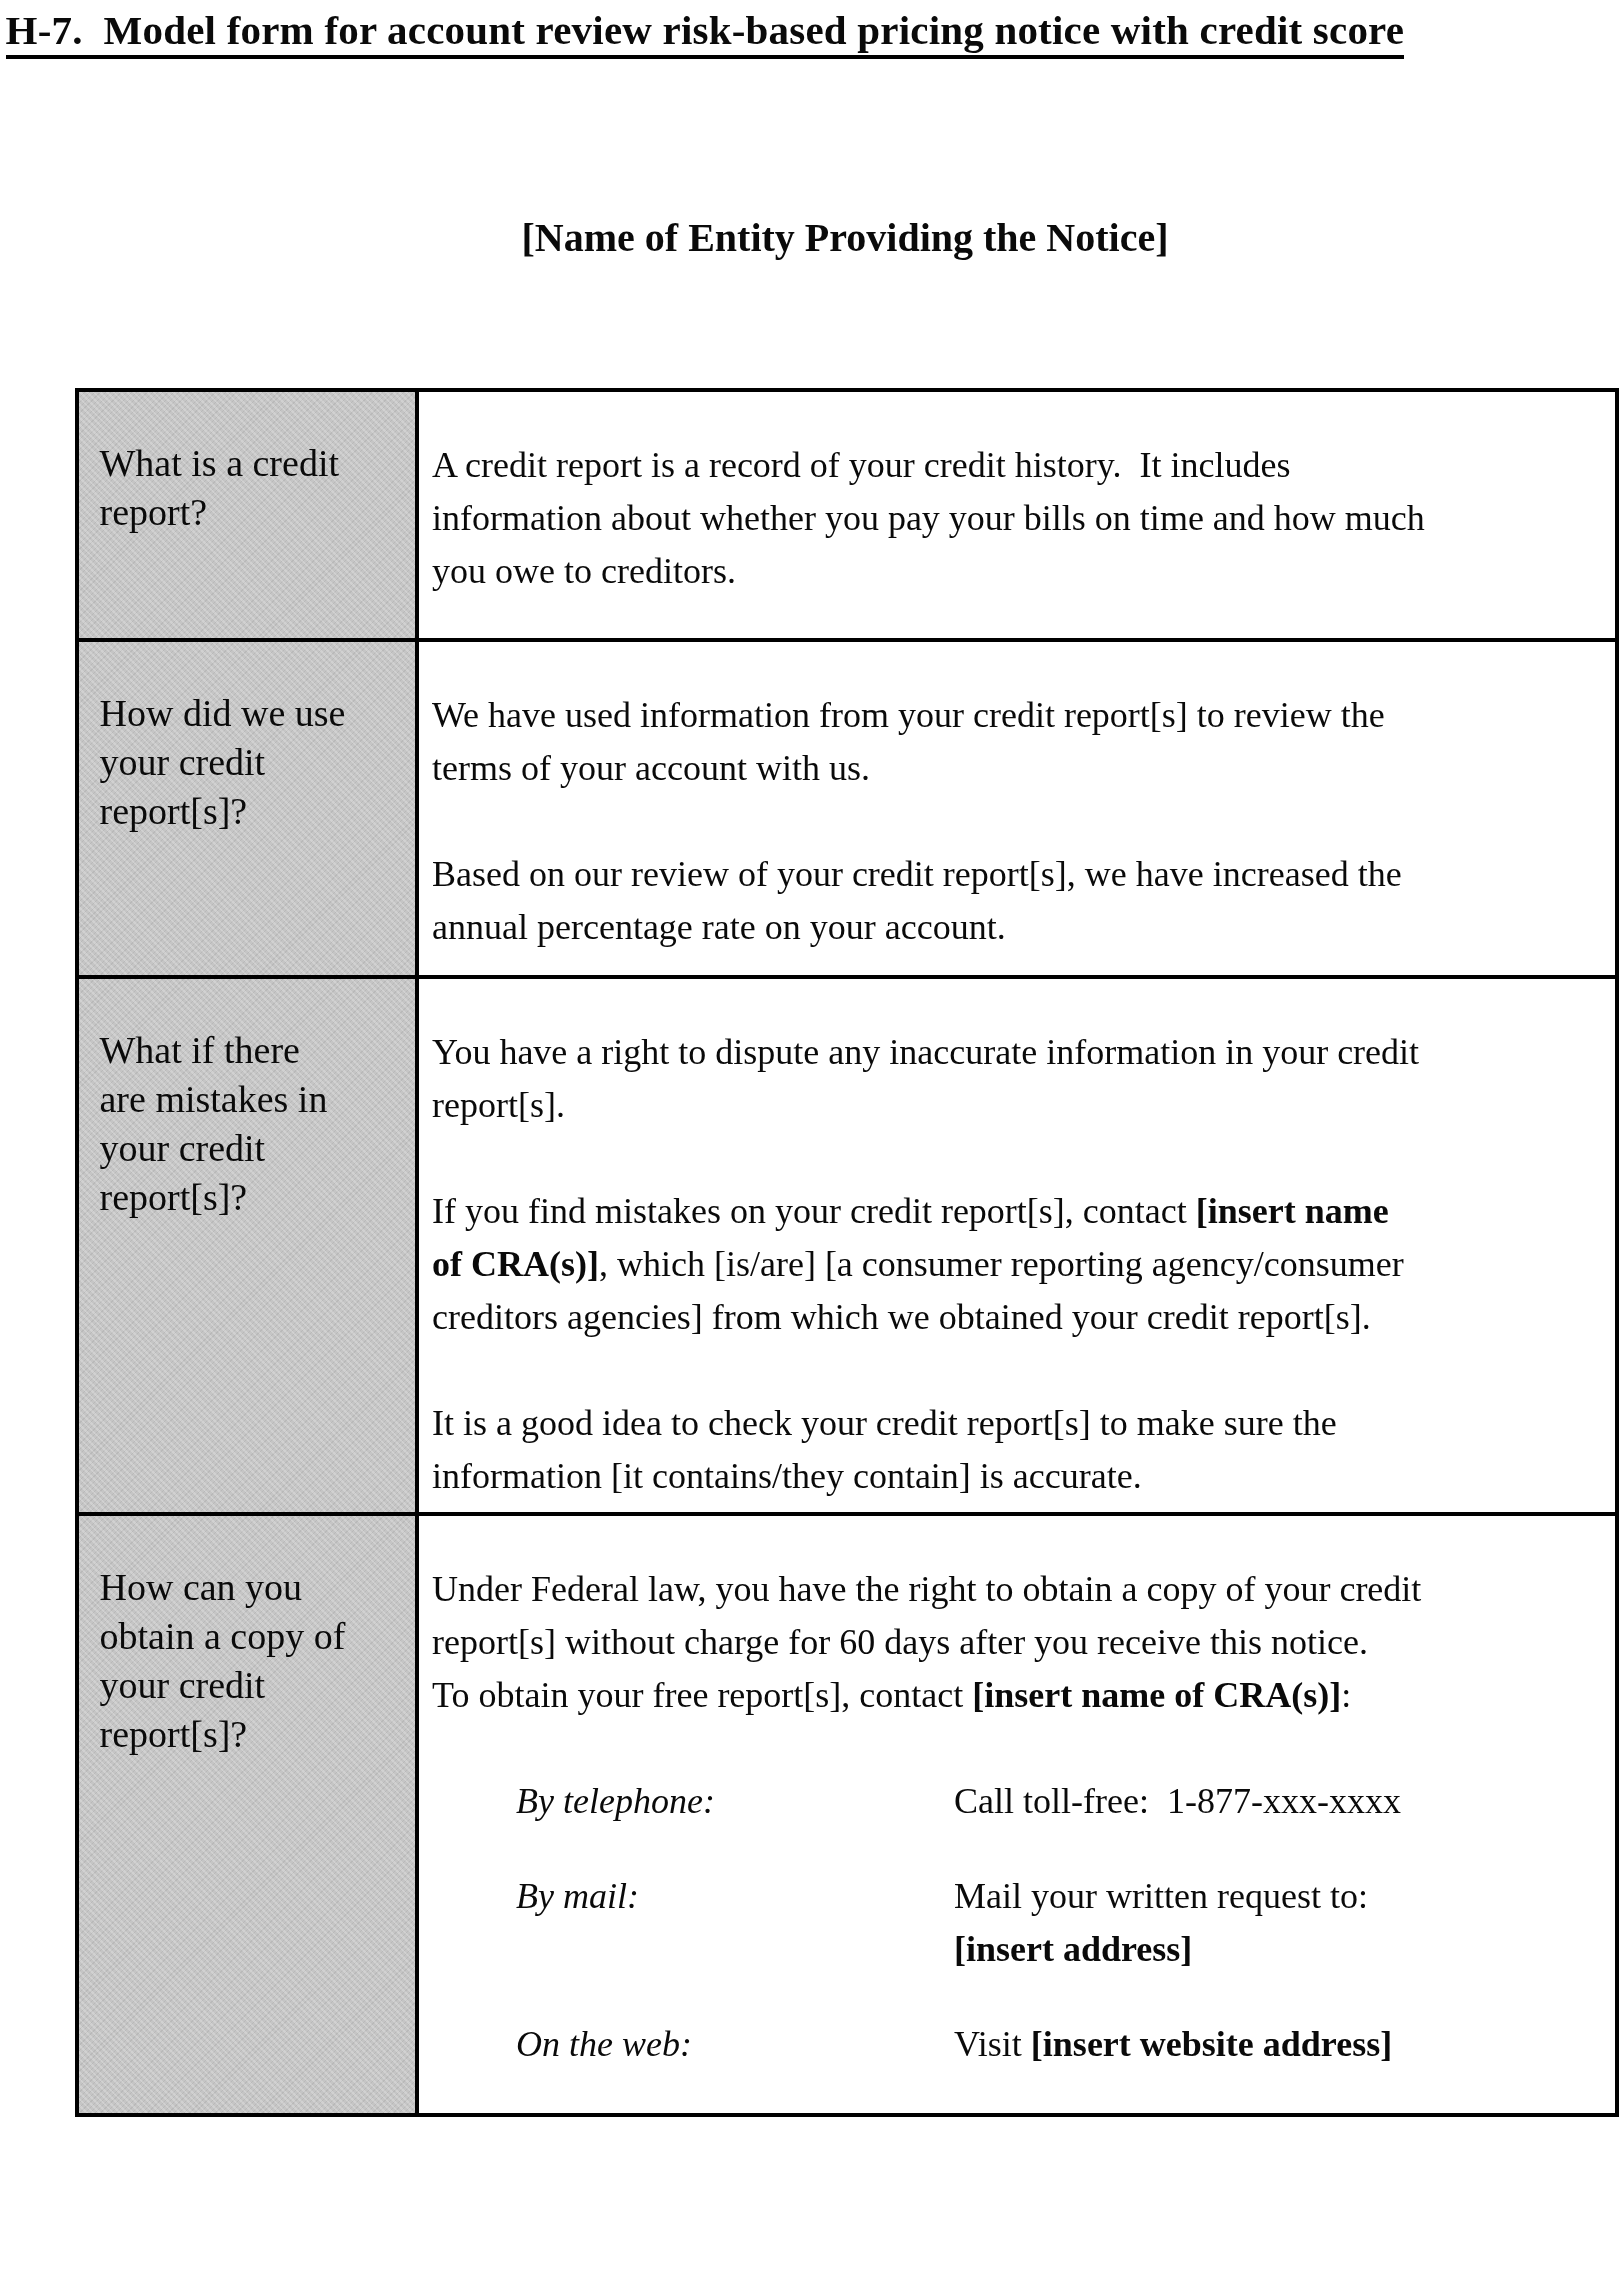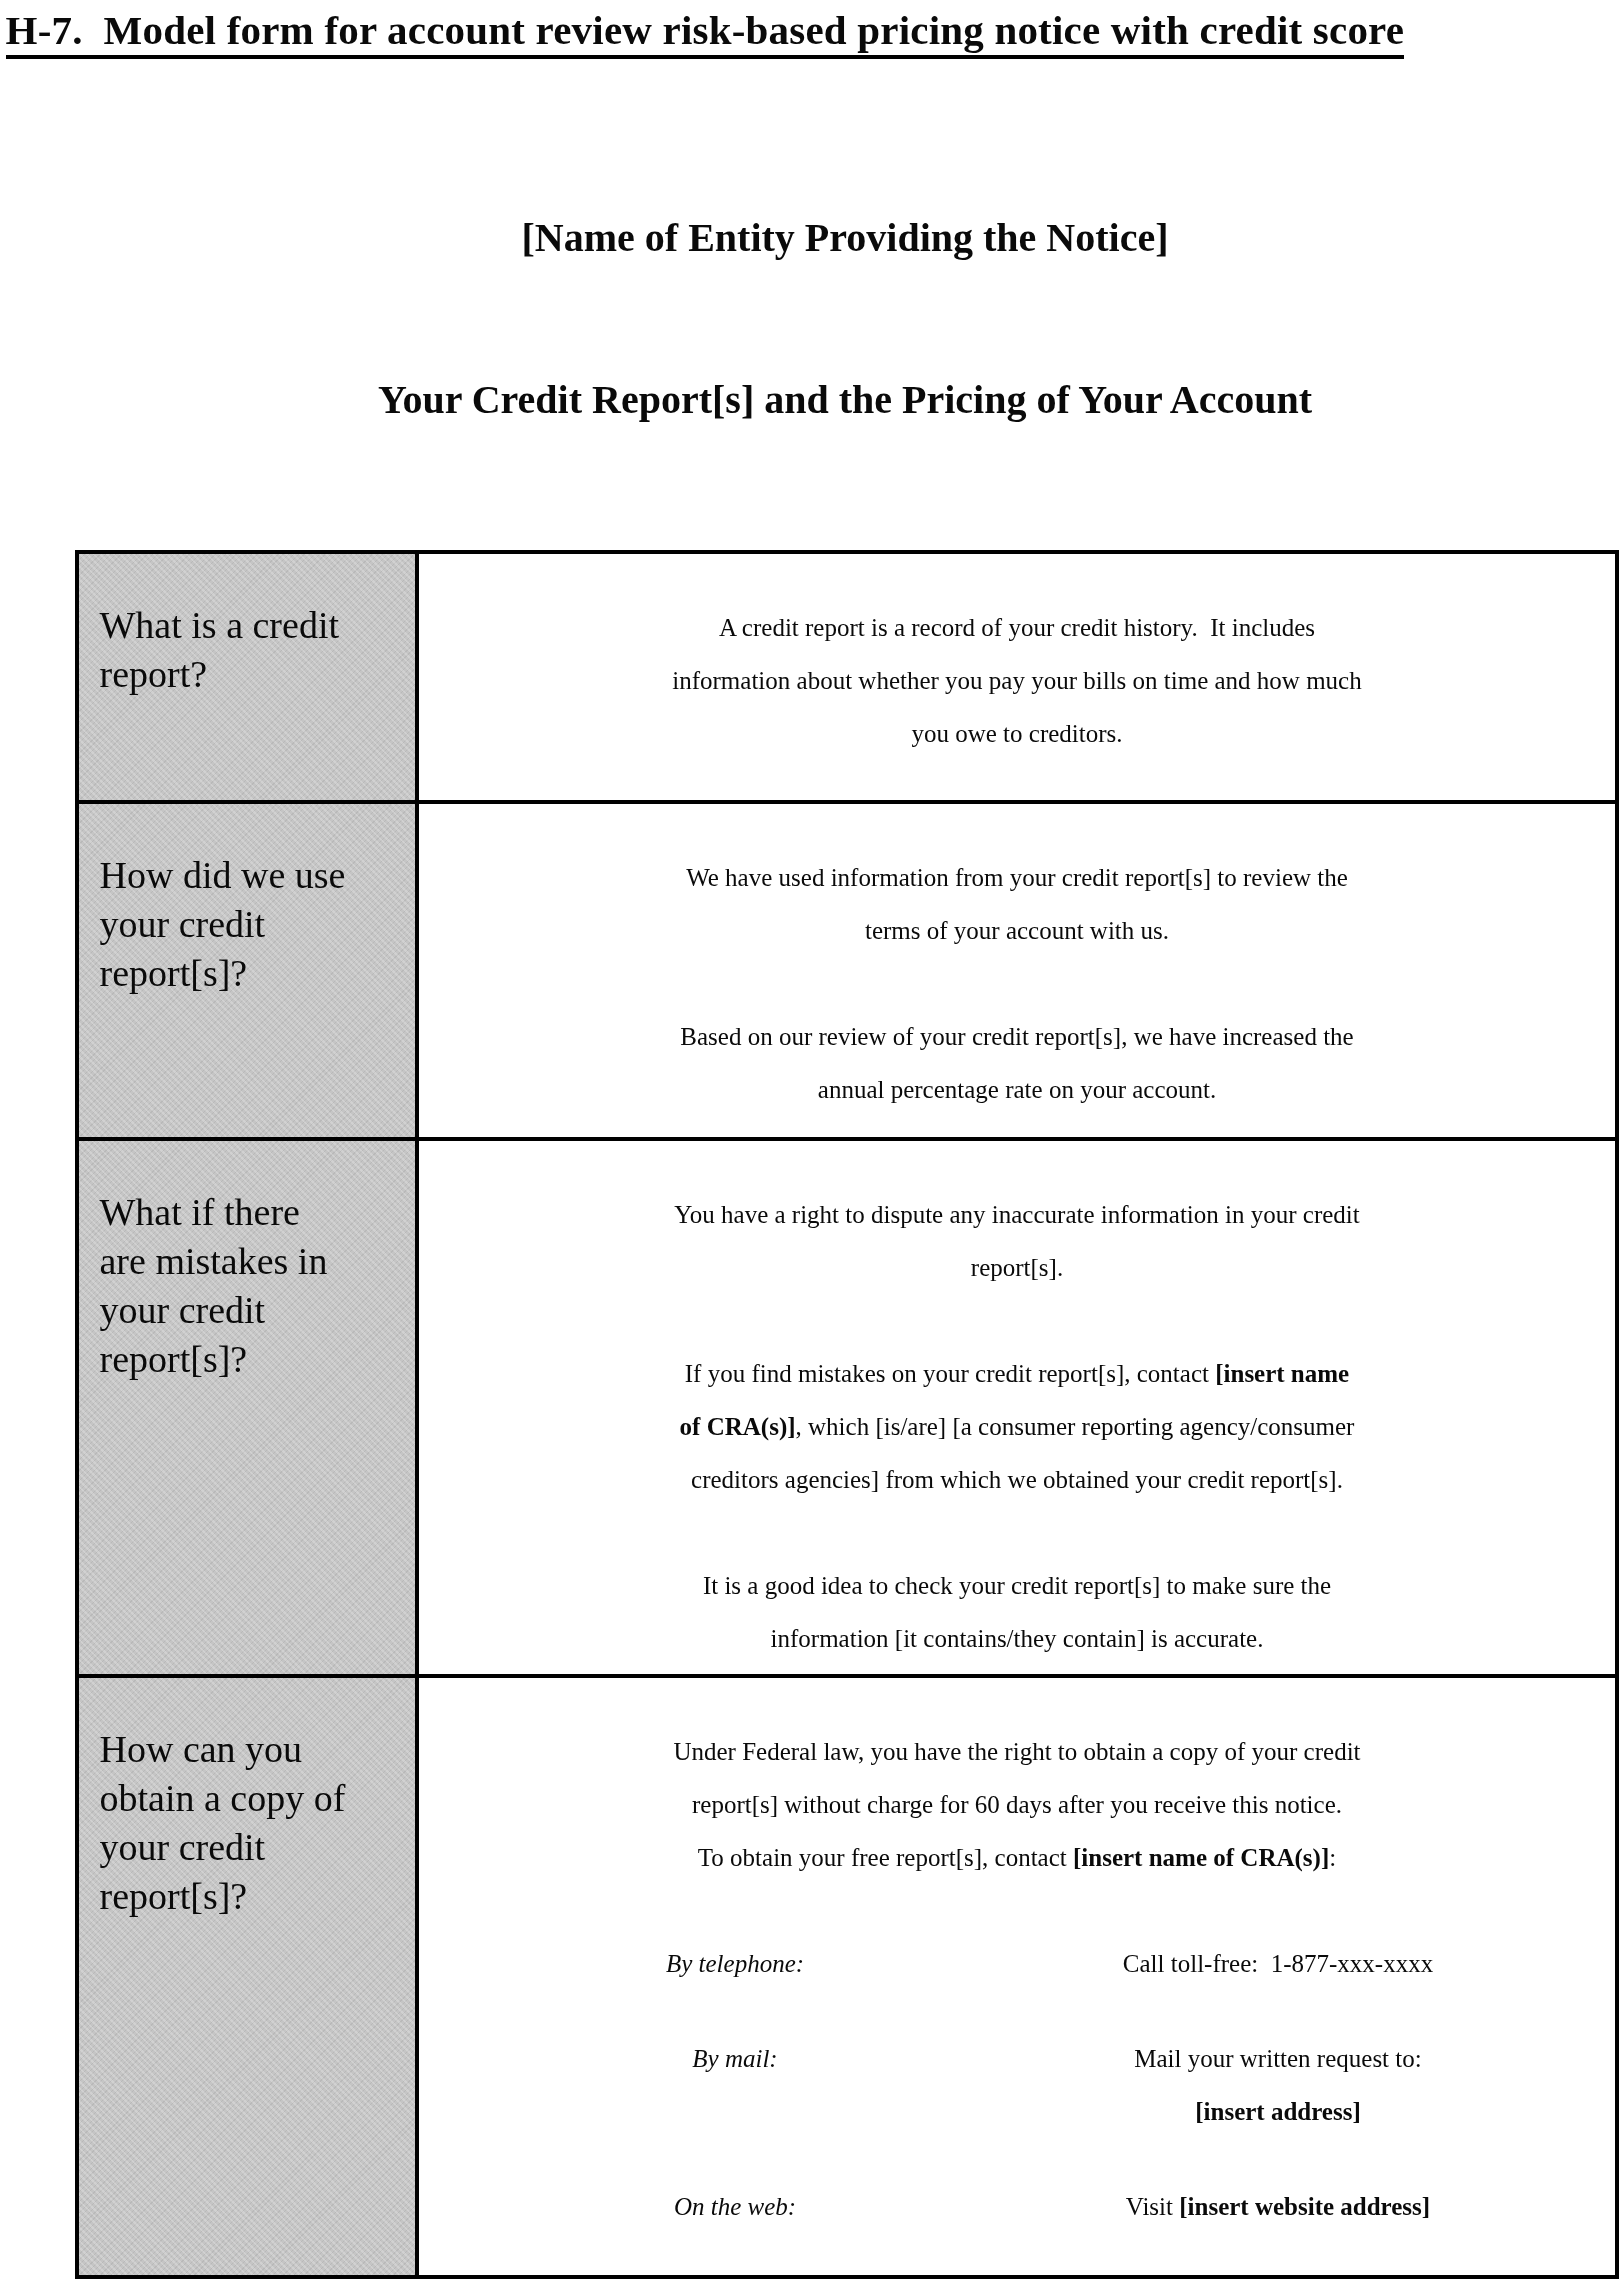--- a/index.html
+++ b/index.html
@@ -59,24 +59,23 @@
     background-image:
       repeating-linear-gradient(45deg, rgba(255,255,255,0.20) 0 1.9px, rgba(0,0,0,0) 1.9px 4.7px),
       repeating-linear-gradient(-45deg, rgba(0,0,0,0.06) 0 0.9px, rgba(0,0,0,0) 0.9px 3.7px);
     font-weight:normal;
     font-size:38px;
     line-height:49px;
     padding:47px 7.5px 0 20.5px;
     white-space:pre-wrap;
   }
   td.a{
-    font-size:25px;
+    font-size:36px;
     line-height:53px;
     padding:47px 13px 0 13px;
-    text-align:center;
   }
   td.a p{
     margin:0 0 53px 0;
     white-space:pre-wrap;
   }
   td.a p.last{margin-bottom:0;}
   .b{font-weight:bold;}
 
   
   .cm{
@@ -100,21 +99,20 @@
 <body>
 
 <div class="page">
 
   <div class="doc-title">
     <span class="line"><span class="ul">H-7.  Model form for account review risk-based pricing notice with credit score</span></span>
   </div>
 
   <div class="headings">
     <div>[Name of Entity Providing the Notice]</div>
-    <div>Your Credit Report[s] and the Pricing of Your Account</div>
   </div>
 
   <table class="notice-table">
     <colgroup>
         <col class="col-q">
         <col class="col-a">
       </colgroup>
     <tbody>
 
       <tr style="height:250px">

